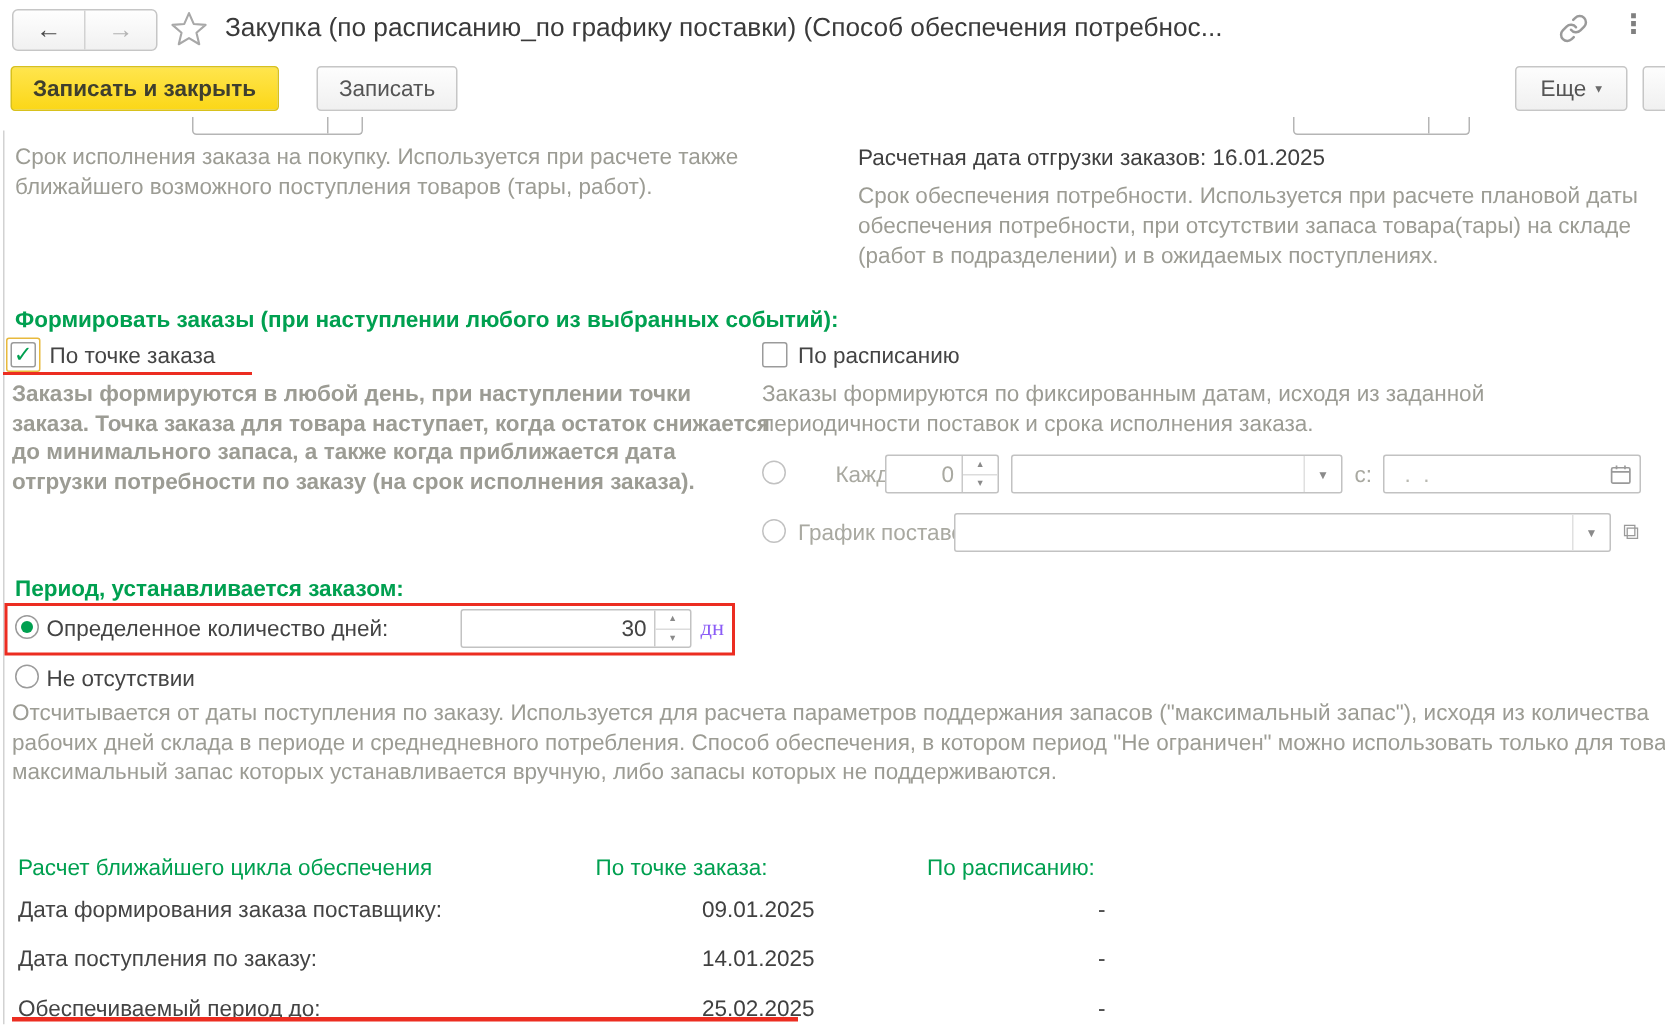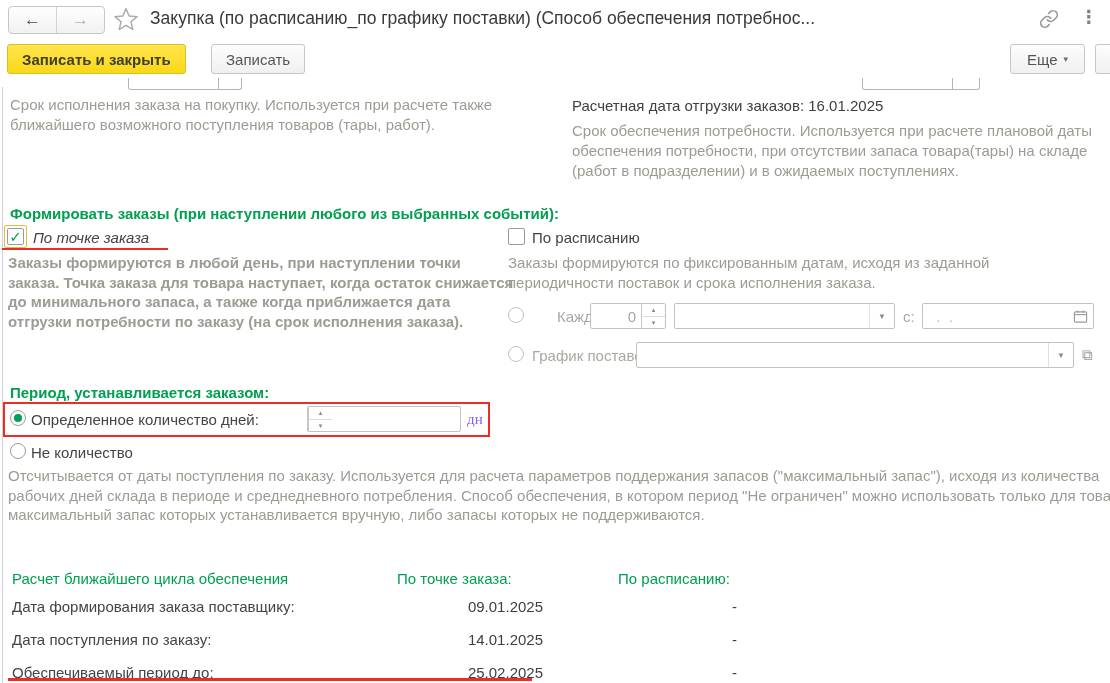--- a/index.html
+++ b/index.html
@@ -124,21 +124,21 @@
 
 <div class="abs gray" style="left:572px;top:121px;width:560px;">Срок обеспечения потребности. Используется при расчете плановой даты обеспечения потребности, при отсутствии запаса товара(тары) на складе (работ в подразделении) и в ожидаемых поступлениях.</div>
 
 <div class="abs hdr nowrap" style="left:10px;top:205px;">Формировать заказы (при наступлении любого из выбранных событий):</div>
 
 <div class="abs cb-focus" style="left:4px;top:225px;">
   <div class="cb">
     <span>✓</span>
   </div>
 </div>
-<div class="abs nowrap" style="left:33px;top:229px;font-style:italic;">По точке заказа</div>
+<div class="abs nowrap" style="left:33px;top:229px;">По точке заказа</div>
 <div class="abs redline" style="left:2px;top:248px;width:166px;"></div>
 
 <div class="abs gray" style="left:8px;top:253px;width:506px;line-height:19.5px;font-weight:bold;">Заказы формируются в любой день, при наступлении точки заказа. Точка заказа для товара  наступает, когда остаток снижается до минимального запаса, а также когда приближается дата отгрузки потребности по заказу (на срок исполнения заказа).</div>
 
 <div class="abs cb" style="left:508px;top:228px;color:transparent;"></div>
 <div class="abs nowrap" style="left:532px;top:229px;">По расписанию</div>
 
 <div class="abs gray" style="left:508px;top:253px;width:566px;line-height:19.5px;">Заказы формируются по фиксированным датам, исходя из заданной периодичности поставок и срока исполнения заказа.</div>
 
 <div class="abs radio dis" style="left:508px;top:307px;"></div>
@@ -177,29 +177,30 @@
 
 <div class="abs hdr nowrap" style="left:10px;top:384px;">Период, устанавливается заказом:</div>
 
 <div class="abs redbox" style="left:3px;top:402px;width:487px;height:35px;"></div>
 
 <div class="abs radio" style="left:10px;top:410px;">
   <div class="dot"></div>
 </div>
 <div class="abs nowrap" style="left:31px;top:411px;">Определенное количество дней:</div>
 <div class="abs field" style="left:307px;top:406px;width:154px;">
+  <input class="num" value="30" style="">
   <div class="spin">
     <span>▴</span>
     <span>▾</span>
   </div>
 </div>
 <div class="abs nowrap" style="left:467px;top:411px;color:#8b5cf6;font-family:Liberation Serif, serif;">дн</div>
 
 <div class="abs radio" style="left:10px;top:443px;"></div>
-<div class="abs nowrap" style="left:31px;top:444px;">Не количество</div>
+<div class="abs nowrap" style="left:31px;top:444px;">Не отсутствии</div>
 
 <div class="abs gray" style="left:8px;top:466px;width:1150px;line-height:19.5px;">Отсчитывается от даты поступления по заказу. Используется для расчета параметров поддержания запасов ("максимальный запас"), исходя из количества рабочих дней склада в периоде и среднедневного потребления. Способ обеспечения, в котором период "Не ограничен" можно использовать только для товаров, максимальный запас которых устанавливается вручную, либо запасы которых не поддерживаются.</div>
 
 <div class="abs ghdr nowrap" style="left:12px;top:570px;">Расчет ближайшего цикла обеспечения</div>
 <div class="abs ghdr nowrap" style="left:397px;top:570px;">По точке заказа:</div>
 <div class="abs ghdr nowrap" style="left:618px;top:570px;">По расписанию:</div>
 
 <div class="abs nowrap" style="left:12px;top:598px;">Дата формирования заказа поставщику:</div>
 <div class="abs blue cellR" style="left:397px;top:598px;width:146px;">09.01.2025</div>
 <div class="abs blue cellR" style="left:618px;top:598px;width:119px;">-</div>

